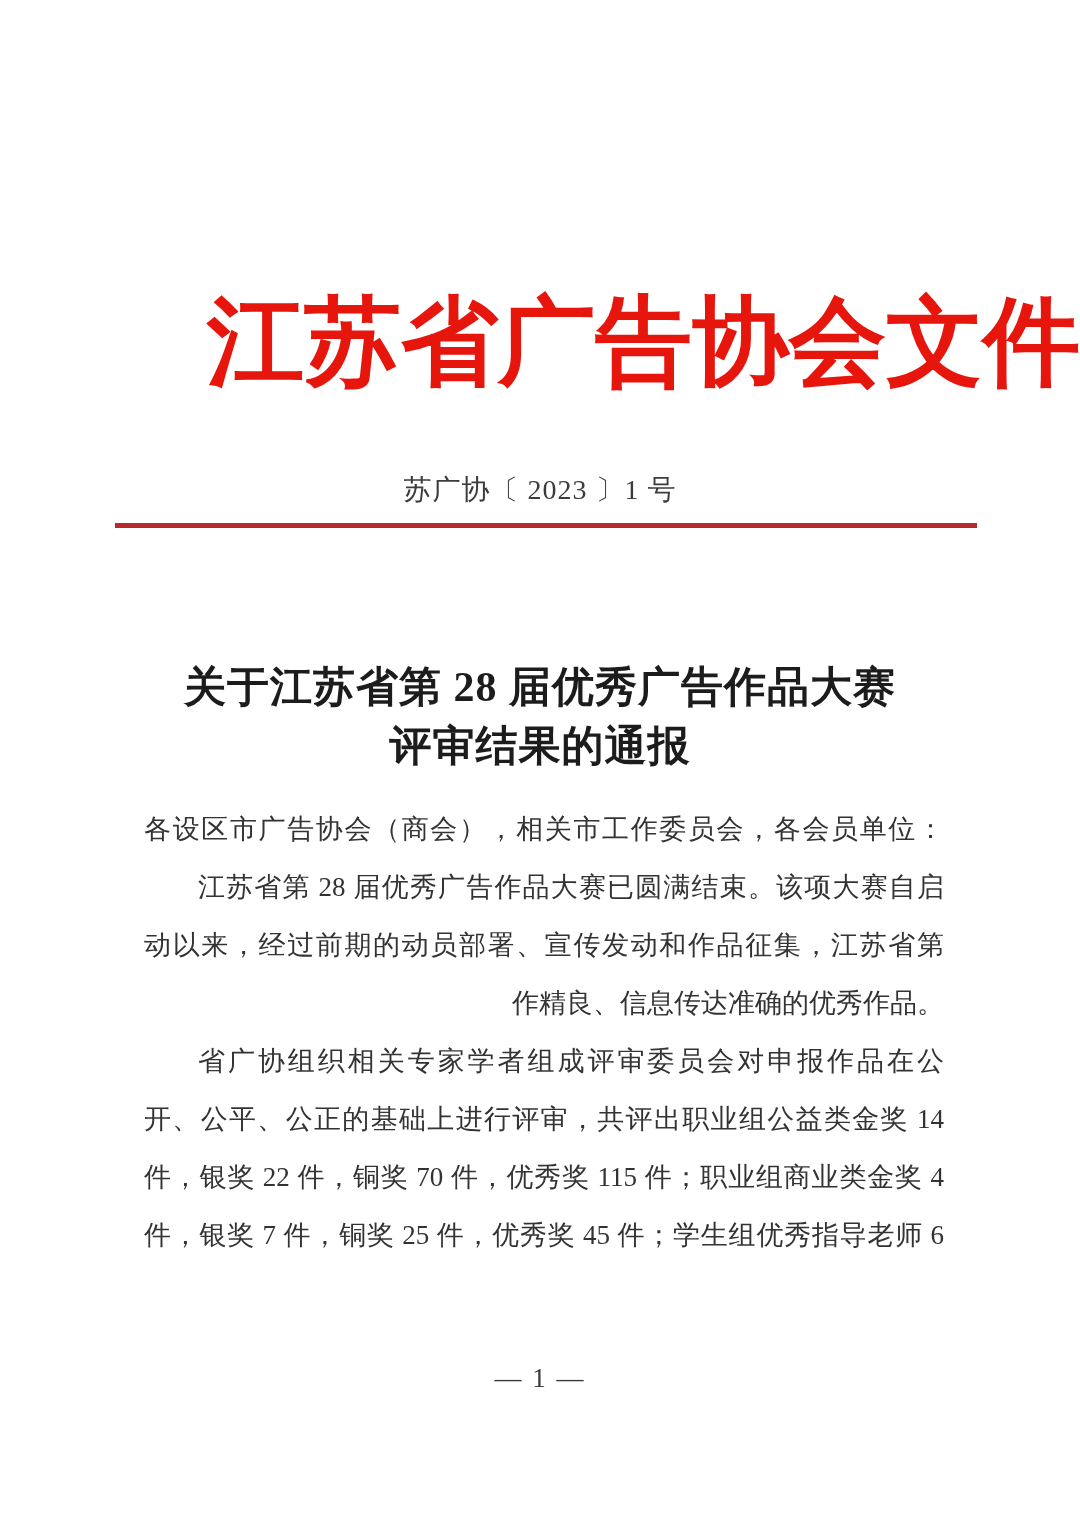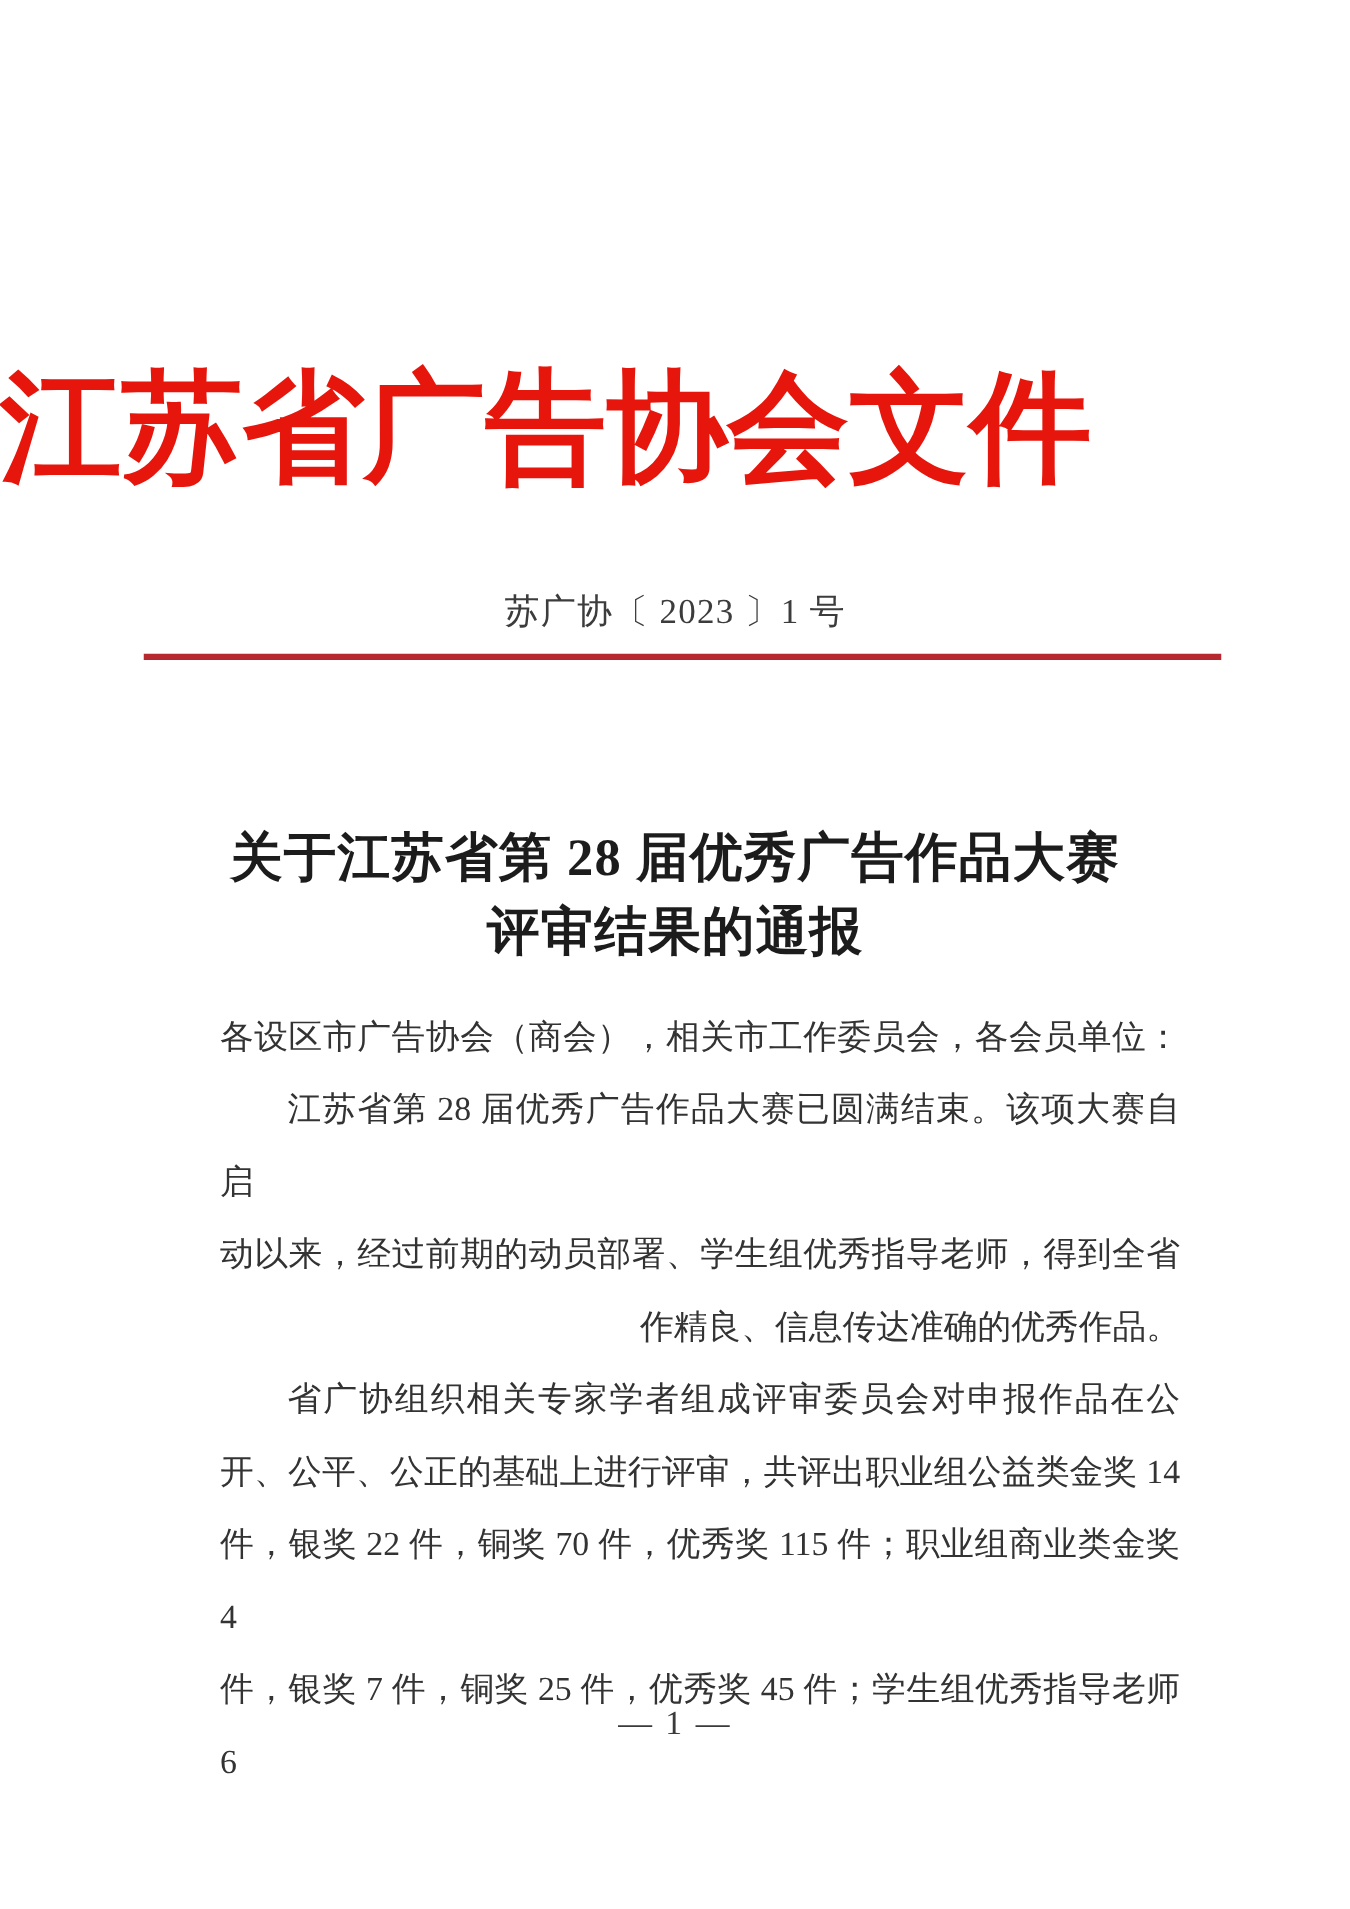--- a/index.html
+++ b/index.html
@@ -15,21 +15,21 @@
     overflow: hidden;
     font-family: "Liberation Serif", "DejaVu Serif", serif;
   }
   
   .org-title {
     position: absolute;
     top: 288px;
     left: 0;
     width: 1080px;
     margin: 0;
-    text-align: left;
+    text-align: right;
     font-size: 97px;
     line-height: 110px;
     font-weight: 700;
     letter-spacing: 0;
     color: #e7160d;
     font-family: "Liberation Serif", "DejaVu Serif", serif;
   }
   
   .doc-number {
     position: absolute;
@@ -75,21 +75,20 @@
     letter-spacing: 0;
   }
   .body-text p.line {
     margin: 0;
     line-height: 58px;
     text-align: right;
   }
   .body-text p.line.fill {
     text-align: justify;
     text-align-last: justify;
-    margin-left: 32px;
   }
   .body-text p.line.indent {
     text-indent: 2em;
     font-family: Liberation Serif, serif;
   }
   
   .page-number {
     position: absolute;
     top: 1362px;
     left: 0;
@@ -113,21 +112,21 @@
   <div class="red-rule"></div>
 
   <div class="doc-title">
     <div>关于江苏省第 28 届优秀广告作品大赛</div>
     <div>评审结果的通报</div>
   </div>
 
   <div class="body-text">
     <p class="line fill">各设区市广告协会（商会），相关市工作委员会，各会员单位：</p>
     <p class="line indent fill">江苏省第 28 届优秀广告作品大赛已圆满结束。该项大赛自启</p>
-    <p class="line fill">动以来，经过前期的动员部署、学生组优秀指导老师，得到全省</p>
+    <p class="line fill">动以来，经过前期的动员部署、宣传发动和作品征集，江苏省第</p>
     <p class="line">作精良、信息传达准确的优秀作品。</p>
     <p class="line indent fill">省广协组织相关专家学者组成评审委员会对申报作品在公</p>
     <p class="line fill">开、公平、公正的基础上进行评审，共评出职业组公益类金奖 14</p>
     <p class="line fill">件，银奖 22 件，铜奖 70 件，优秀奖 115 件；职业组商业类金奖 4</p>
     <p class="line fill">件，银奖 7 件，铜奖 25 件，优秀奖 45 件；学生组优秀指导老师 6</p>
   </div>
 
   <div class="page-number">— 1 —</div>
 
 </div>

